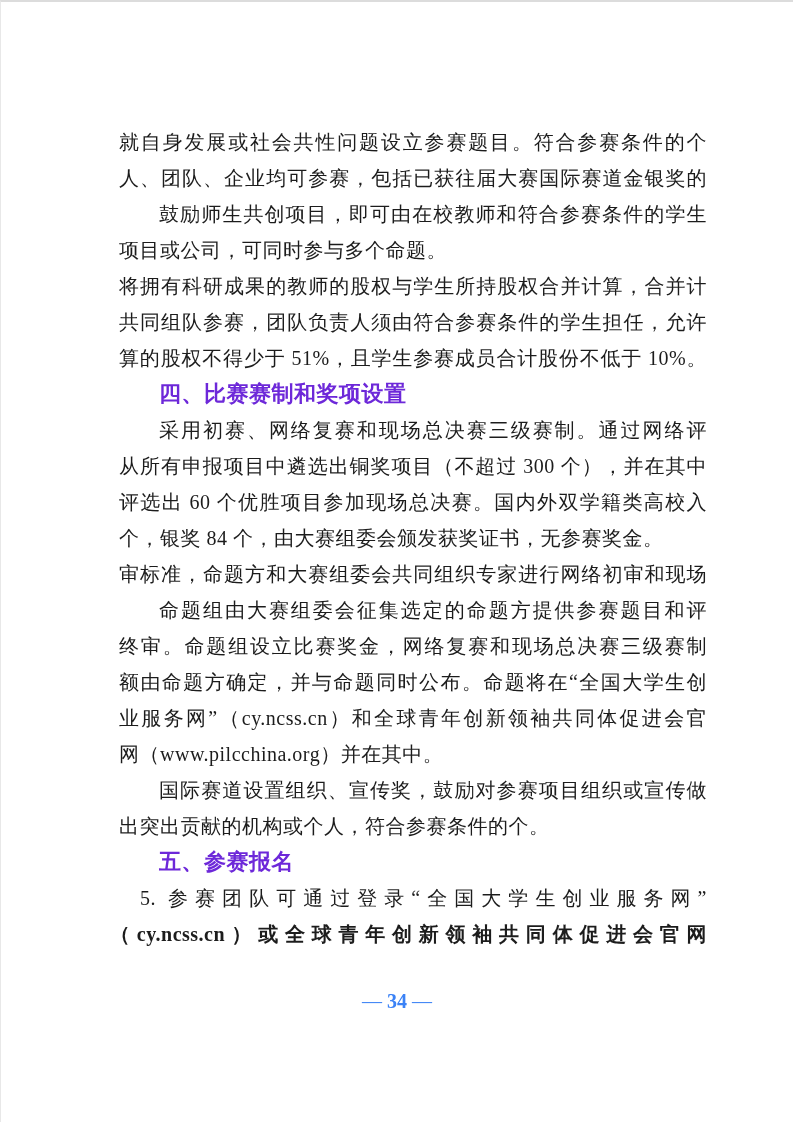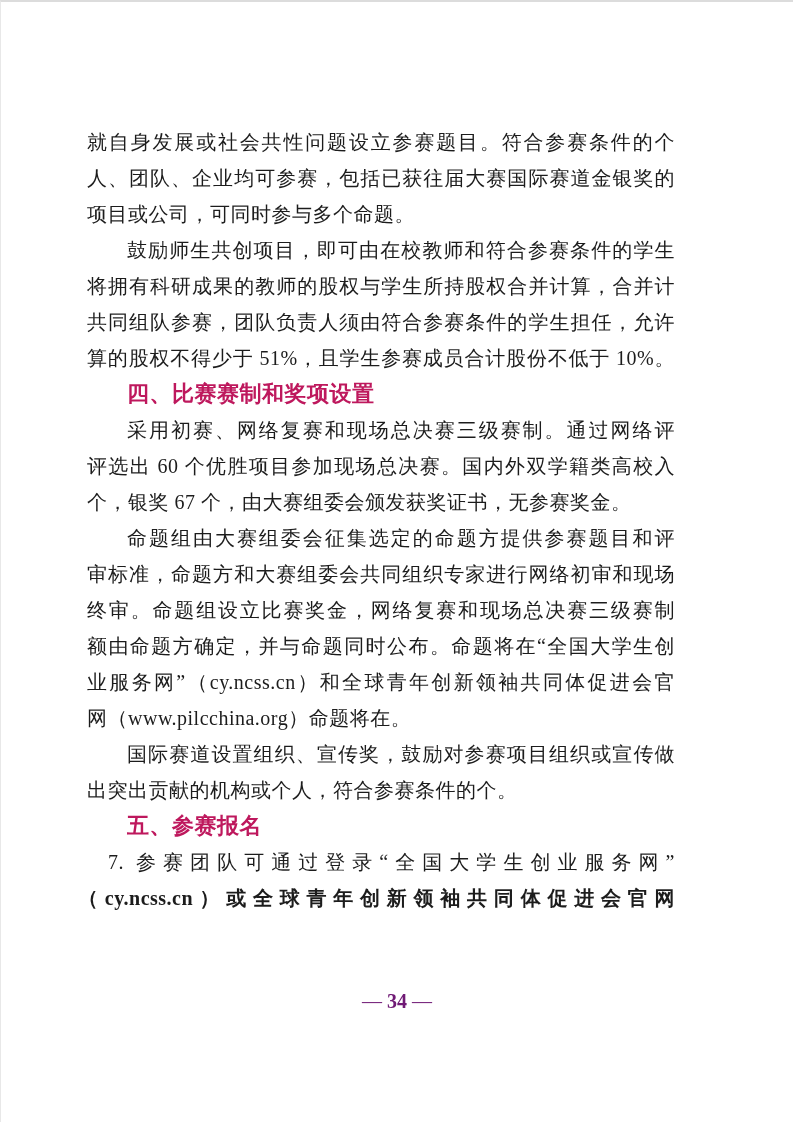--- a/index.html
+++ b/index.html
@@ -13,84 +13,85 @@
     width: 793px; height: 1122px;
     background: #ffffff;
     border-top: 2px solid #dcdcdc;
     border-left: 1px solid #e8e8e8;
     box-sizing: border-box;
     font-family: "Liberation Serif", "DejaVu Serif", serif;
     color: #1c1c1c;
   }
   .text-column {
     position: absolute;
-    left: 86px; top: 122px;
+    left: 118px; top: 122px;
     width: 588px;
   }
   .line {
     height: 36px;
     line-height: 36px;
     font-size: 20px;
     overflow: hidden;
     letter-spacing: 0.5px;
   }
   .line.just {
     text-align: justify;
     text-align-last: justify;
   }
   .line.heading {
     font-family: "Liberation Sans", "DejaVu Sans", sans-serif;
     font-weight: 700;
     font-size: 22px;
-    color: #be185d;
+    color: #6d28d9;
   }
   .line.ind2 { padding-left: 40px; }
   .line.ind1 { padding-left: 21px; }
   .line.outdent { margin-left: -9px; font-weight: bold; }
   .footer {
     position: absolute;
     left: 0; top: 988px;
     width: 100%;
     text-align: center;
     font-size: 20px;
-    color: #701a75;
+    color: #3b82f6;
   }
   .footer .dash {
     font-weight: 400;
     letter-spacing: 0;
     padding: 0 5px;
   }
   .footer .num {
     font-weight: 700;
   }
 </style>
 </head>
 <body>
 
 <div class="page">
   <div class="text-column">
       <div class="line just">就自身发展或社会共性问题设立参赛题目。符合参赛条件的个</div>
       <div class="line just">人、团队、企业均可参赛，包括已获往届大赛国际赛道金银奖的</div>
+      <div class="line just ind2">鼓励师生共创项目，即可由在校教师和符合参赛条件的学生</div>
       <div class="line">项目或公司，可同时参与多个命题。</div>
-      <div class="line just ind2">鼓励师生共创项目，即可由在校教师和符合参赛条件的学生</div>
       <div class="line just">将拥有科研成果的教师的股权与学生所持股权合并计算，合并计</div>
       <div class="line just">共同组队参赛，团队负责人须由符合参赛条件的学生担任，允许</div>
       <div class="line just">算的股权不得少于 51%，且学生参赛成员合计股份不低于 10%。</div>
       <div class="line heading ind2">四、比赛赛制和奖项设置</div>
       <div class="line just ind2">采用初赛、网络复赛和现场总决赛三级赛制。通过网络评审，</div>
+      <div class="line just">从所有申报项目中遴选出铜奖项目（不超过 300 个），并在其中</div>
       <div class="line just">评选出 60 个优胜项目参加现场总决赛。国内外双学籍类高校入</div>
-      <div class="line">个，银奖 67 个，由大赛组委会颁发获奖证书，无参赛奖金。</div>
+      <div class="line">个，银奖 84 个，由大赛组委会颁发获奖证书，无参赛奖金。</div>
+      <div class="line just">审标准，命题方和大赛组委会共同组织专家进行网络初审和现场</div>
       <div class="line just ind2">命题组由大赛组委会征集选定的命题方提供参赛题目和评</div>
-      <div class="line just">审标准，命题方和大赛组委会共同组织专家进行网络初审和现场</div>
       <div class="line just">终审。命题组设立比赛奖金，网络复赛和现场总决赛三级赛制</div>
       <div class="line just">额由命题方确定，并与命题同时公布。命题将在“全国大学生创</div>
       <div class="line just">业服务网”（cy.ncss.cn）和全球青年创新领袖共同体促进会官</div>
-      <div class="line">网（www.pilcchina.org）命题将在。</div>
+      <div class="line">网（www.pilcchina.org）并在其中。</div>
       <div class="line just ind2">国际赛道设置组织、宣传奖，鼓励对参赛项目组织或宣传做</div>
       <div class="line">出突出贡献的机构或个人，符合参赛条件的个。</div>
       <div class="line heading ind2">五、参赛报名</div>
-      <div class="line just ind1">7. 参赛团队可通过登录“全国大学生创业服务网”</div>
+      <div class="line just ind1">5. 参赛团队可通过登录“全国大学生创业服务网”</div>
       <div class="line just outdent">（cy.ncss.cn）或全球青年创新领袖共同体促进会官网</div>
     </div>
   <div class="footer">
     <span class="dash">—</span><span class="num">34</span><span class="dash">—</span>
   </div>
 </div>
 
 </body></html>

